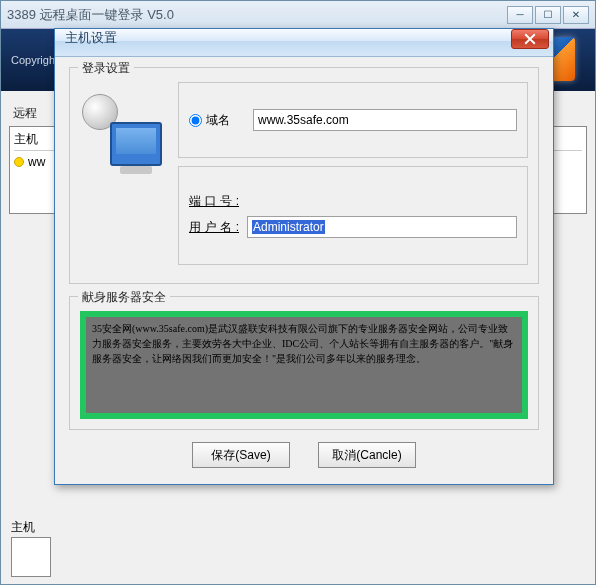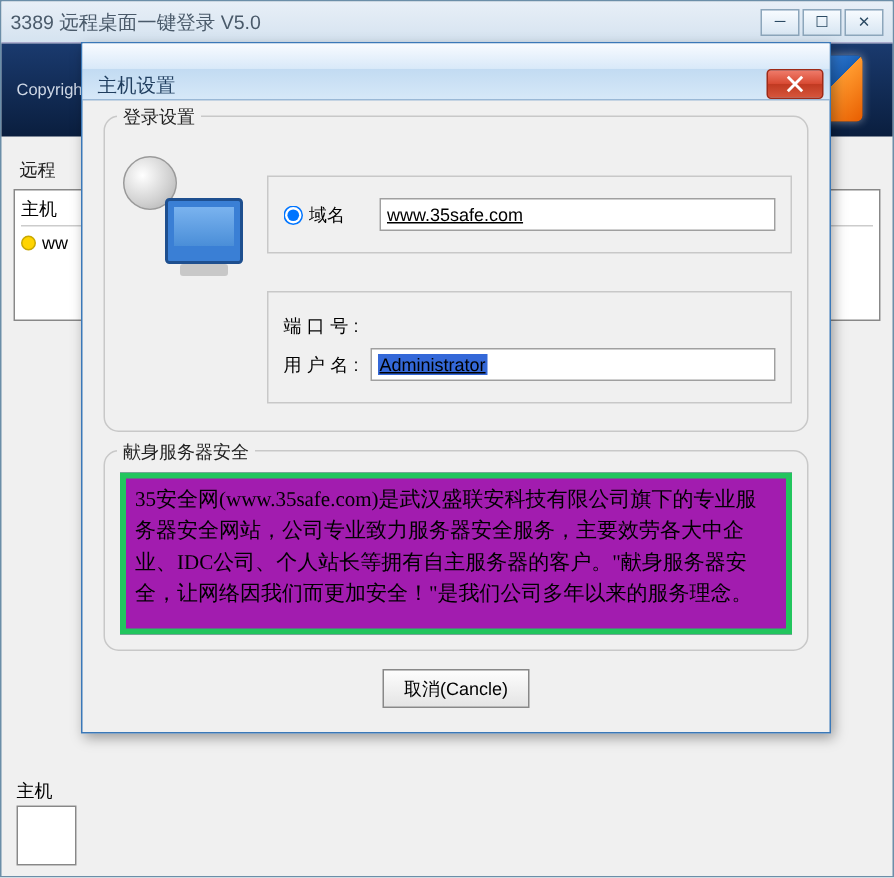--- a/index.html
+++ b/index.html
@@ -17,44 +17,44 @@
 .main-body { padding: 8px; }
 .bg-label { font-size: 12px; color: #222; margin: 6px 0 4px 4px; }
 .bg-list { background: #fff; border: 1px solid #888; height: 88px; padding: 4px; }
 .bg-list-header { font-weight: normal; border-bottom: 1px solid #ccc; padding-bottom: 2px; margin-bottom: 4px; }
 .bg-row { display: flex; align-items: center; gap: 4px; }
 .dot { width: 10px; height: 10px; border-radius: 50%; background: #ffd400; border: 1px solid #c9a800; }
 .watermark { position: absolute; top: 290px; left: 140px; color: #d0d0d0; font-size: 14px; letter-spacing: 1px; }
 
 
 .dialog { position: absolute; top: 28px; left: 54px; width: 500px; background: #f0f0f0; border: 1px solid #3a78b8; box-shadow: 2px 3px 8px rgba(0,0,0,0.35); }
-.dlg-titlebar { height: 38px; background: linear-gradient(to bottom,#f8fbff 0%, #d9e9f9 45%, #c2dbf2 46%, #d6e8f8 100%); display: flex; align-items: flex-end; padding: 0 4px 0 10px; border-bottom: 1px solid #9ab8d6; }
+.dlg-titlebar { height: 28px; background: linear-gradient(to bottom,#f8fbff 0%, #d9e9f9 45%, #c2dbf2 46%, #d6e8f8 100%); display: flex; align-items: flex-start; padding: 0 4px 0 10px; border-bottom: 1px solid #9ab8d6; }
 .dlg-title { color: #1f3d5e; font-size: 13px; flex: 1; }
 .close-btn { width: 38px; height: 20px; background: linear-gradient(to bottom,#ef7b6a 0%, #d94b34 48%, #c13a22 52%, #d6553b 100%); border: 1px solid #9e2a17; border-radius: 3px; display: flex; align-items: center; justify-content: center; cursor: default; }
 .close-btn svg { width: 12px; height: 12px; }
 .dlg-body { padding: 10px 14px 16px 14px; }
-.groupbox { border: 1px solid #c8c8c8; border-radius: 10px; position: relative; padding: 14px 10px 10px 10px; margin-bottom: 12px; }
+.groupbox { border: 1px solid #c8c8c8; border-radius: 0; position: relative; padding: 14px 10px 10px 10px; margin-bottom: 12px; }
 .groupbox > .legend { position: absolute; top: -8px; left: 8px; background: #f0f0f0; padding: 0 4px; font-size: 12px; color: #222; }
 .login-row { display: flex; gap: 14px; }
 .login-icon { width: 82px; height: 82px; position: relative; margin: 6px 0 0 2px; flex-shrink: 0; }
 .dish { position: absolute; left: 0; top: 6px; width: 36px; height: 36px; background: radial-gradient(circle at 35% 35%, #fff, #d0d0d0 60%, #aaa); border-radius: 50%; border: 1px solid #999; }
 .monitor { position: absolute; right: 2px; bottom: 4px; width: 52px; height: 44px; background: #3a7fd5; border: 2px solid #1e4f8f; border-radius: 3px; }
 .monitor::after { content: ''; position: absolute; left: 4px; top: 4px; right: 4px; bottom: 10px; background: linear-gradient(to bottom,#7ab3ef,#4a8ed8); }
 .monitor-base { position: absolute; right: 12px; bottom: -4px; width: 32px; height: 8px; background: #c8c8c8; border-radius: 2px; }
 .fields { flex: 1; }
-.subbox { border: 1px solid #c8c8c8; padding: 8px 10px; margin-bottom: 8px; margin-top: 25px; }
+.subbox { border: 1px solid #c8c8c8; padding: 20px 10px; margin-bottom: 8px; }
 .field-row { display: flex; align-items: center; margin: 6px 0; gap: 8px; }
-.field-row label { width: 50px; text-align: justify; text-align-last: justify; }
+.field-row label { width: 50px; text-align: justify; text-align-last: justify; text-decoration: underline; }
 .radio { display: flex; align-items: center; gap: 4px; width: 56px; }
 .radio input { margin: 0; }
-.txt { flex: 1; height: 22px; border: 1px solid #a0a0a0; background: #fff; padding: 0 4px; font-size: 12px; font-family: inherit; text-decoration: underline; }
+.txt { flex: 1; height: 22px; border: 1px solid #a0a0a0; background: #fff; padding: 0 4px; font-size: 12px; font-family: inherit; }
 .txt[disabled] { background: #f0f0f0; color: #888; }
 .txt.selected { background: #fff; }
-.sel-text { background: #3468d8; color: #000000; padding: 0 1px; }
-.remark { width: 100%; height: 108px; border: 4px solid #22c55e; background: #a21caf; padding: 4px 6px; font-size: 14px; line-height: 1.5; overflow: auto; resize: none; font-family: SimSun, serif; }
+.sel-text { background: #3468d8; color: #ffffff; padding: 0 1px; }
+.remark { width: 100%; height: 108px; border: 6px solid #22c55e; background: #737373; padding: 4px 6px; font-size: 10px; line-height: 1.5; overflow: auto; resize: none; font-family: SimSun, serif; }
 .btn-row { display: flex; justify-content: center; gap: 28px; margin-top: 8px; }
 .btn { min-width: 98px; height: 26px; border: 1px solid #888; background: linear-gradient(to bottom,#fdfdfd,#e4e4e4); font-size: 12px; cursor: default; font-family: inherit; padding: 0 12px; }
 .bg-label2 { position: absolute; left: 10px; top: 518px; font-size: 12px; }
 .bg-box2 { position: absolute; left: 10px; top: 536px; width: 40px; height: 40px; border: 1px solid #888; background: #fff; }
 </style>
 </head>
 <body>
 
 <div class="main-window">
   <div class="main-titlebar">
@@ -127,17 +127,18 @@
         </div>
       </div>
     </div>
 
     <div class="groupbox">
       <span class="legend">献身服务器安全</span>
       <div class="remark">35安全网(www.35safe.com)是武汉盛联安科技有限公司旗下的专业服务器安全网站，公司专业致力服务器安全服务，主要效劳各大中企业、IDC公司、个人站长等拥有自主服务器的客户。"献身服务器安全，让网络因我们而更加安全！"是我们公司多年以来的服务理念。</div>
     </div>
 
     <div class="btn-row">
+      <button class="btn">保存(Save)</button>
       <button class="btn">取消(Cancle)</button>
     </div>
 
   </div>
 </div>
 
 </body></html>

